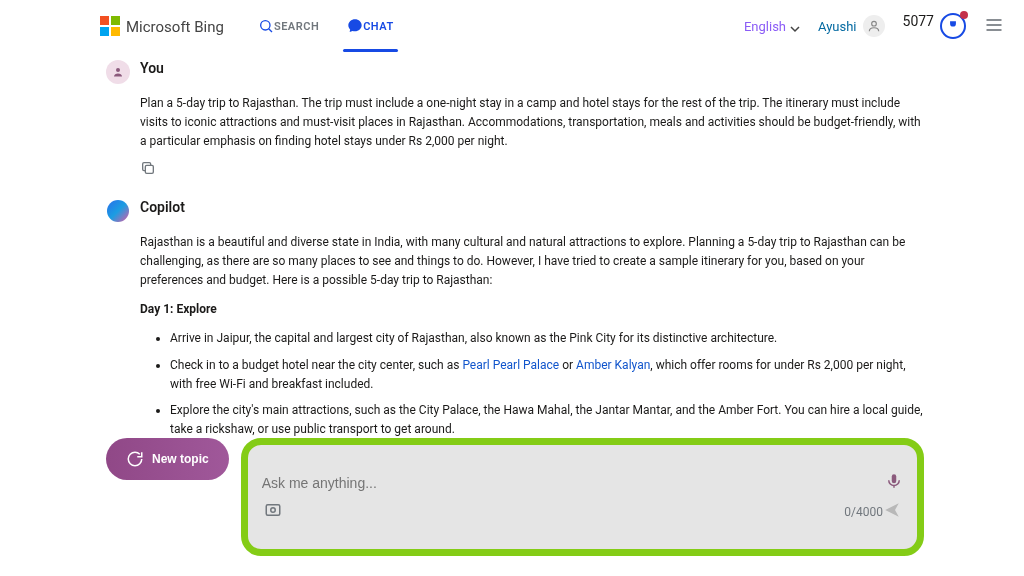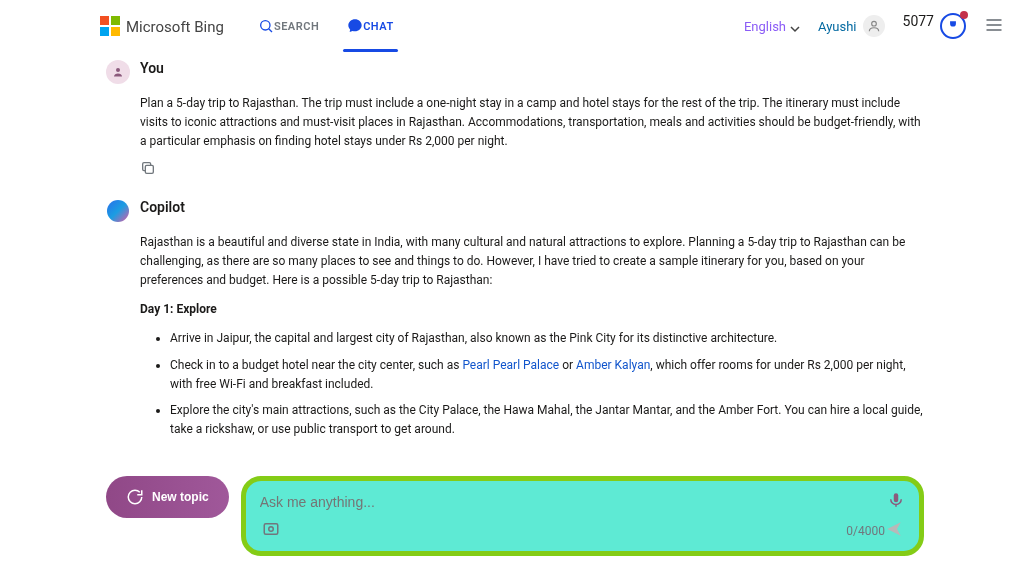--- a/index.html
+++ b/index.html
@@ -29,21 +29,21 @@
 .sender{font-weight:600;font-size:14px}
 .content{margin-left:34px;font-size:12px;line-height:1.6;color:#1b1a19}
 .content p{margin-bottom:10px}
 .content strong{font-weight:700}
 .content ul{margin-left:30px;margin-top:6px}
 .content li{margin-bottom:8px;line-height:1.55}
 .content a{color:#1155cc;text-decoration:none}
 .cpy{margin-left:34px;margin-top:8px;color:#71777d;cursor:pointer}
 .bottom{position:absolute;bottom:20px;left:106px;right:100px;display:flex;gap:12px;align-items:flex-start}
 .newt{background:linear-gradient(90deg,#904887,#a0589a);color:#fff;border:none;border-radius:24px;padding:12px 20px;font-size:12px;font-weight:600;display:flex;align-items:center;gap:8px;cursor:pointer}
-.inpbox{flex:1;border:5px solid #84cc16;border-radius:20px;padding:10px 14px;background:#5eead4}
+.inpbox{flex:1;border:7px solid #84cc16;border-radius:20px;padding:27px 14px;background:#e5e5e5}
 .inprow{display:flex;align-items:center;gap:8px}
 .inpfield{flex:1;border:none;outline:none;font-size:14px;color:#71777d;background:transparent}
 .mic{color:#8b5a7c;cursor:pointer}
 .botrow{display:flex;align-items:center;justify-content:space-between;margin-top:8px;padding:0 2px}
 .cam{color:#71777d;cursor:pointer}
 .cnt{font-size:12px;color:#71777d;display:flex;align-items:center;gap:0}
 .send{color:#b8b8b8;cursor:pointer}
 </style>
 </head>
 <body>

